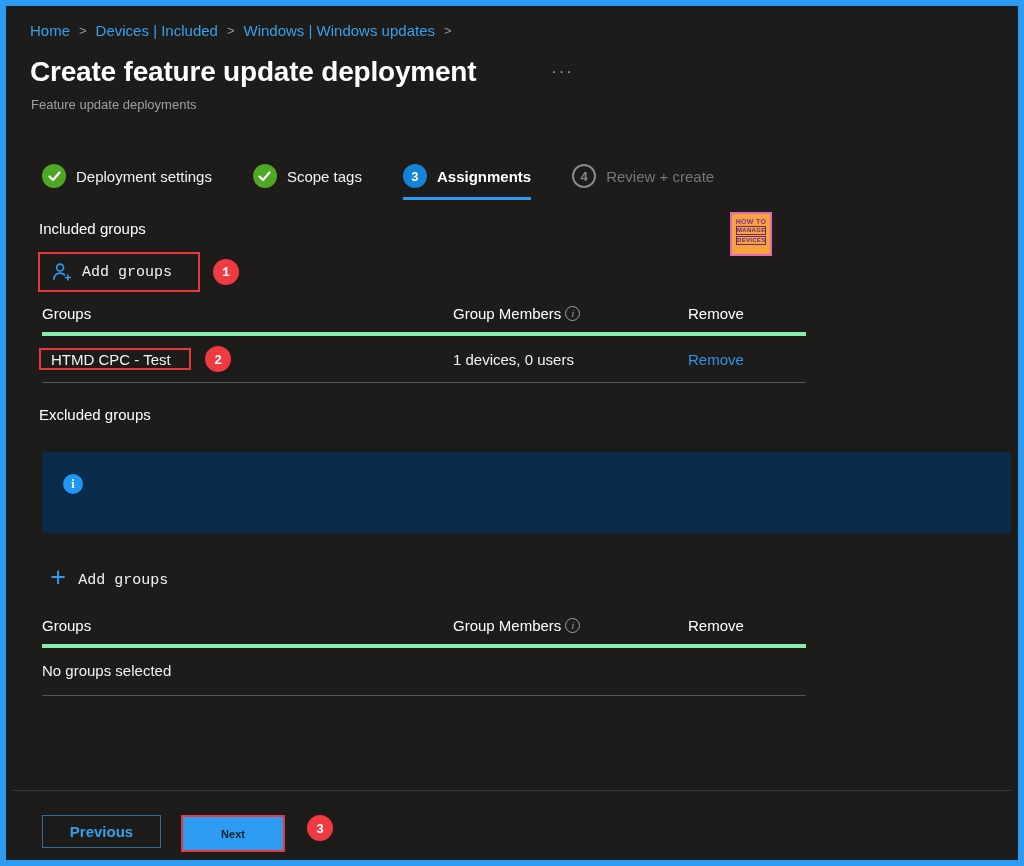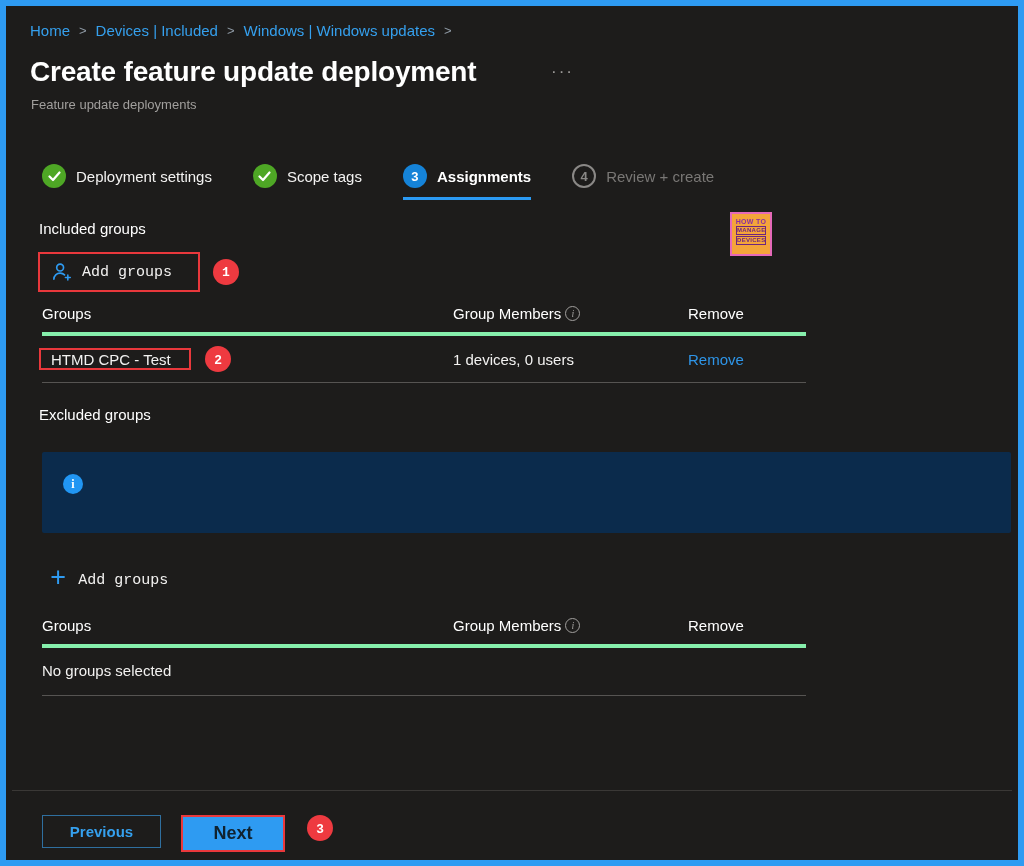--- a/index.html
+++ b/index.html
@@ -56,21 +56,21 @@
   .banner-text { font-size:13.5px; line-height:20px; color:#f3f2f1; }
   .banner-text a { color:#9cc0dd; text-decoration:underline; cursor:pointer; }
   
   .htmd-logo { position:absolute; left:724px; top:206px; width:42px; height:44px; background:#f4a43a; border:2px solid #e569b8; text-align:center; overflow:hidden; }
   .htmd-l1 { color:#8b2fa0; font-size:7px; font-weight:800; margin-top:4px; letter-spacing:0.3px; }
   .htmd-l2, .htmd-l3 { color:#6d2580; font-size:6px; font-weight:800; border:1px solid #6d2580; margin:1px 4px 0 4px; line-height:7px; letter-spacing:0.3px; }
   
   .footer-line { position:absolute; left:6px; right:6px; top:784px; height:1px; background:#3a3836; }
   .footer { position:absolute; left:24px; top:809px; display:flex; gap:20px;margin-left:12px; }
   .btn-previous { width:119px; height:33px; background:transparent; border:1px solid #2f6f9f; color:#35a0ee; font-size:15px; font-weight:700; font-family:inherit; cursor:pointer; }
-  .btn-next { width:104px; height:37px; background:#2e9bf2; border:2px solid #e9383c; color:#10222f; font-size:18px; font-weight:700; font-family:inherit; cursor:pointer; }
+  .btn-next { width:104px; height:37px; background:#2e9bf2; border:2px solid #e9383c; color:#10222f; font-size:11px; font-weight:700; font-family:inherit; cursor:pointer; }
   .footer .badge { margin-left:2px; }
 </style>
 </head>
 <body>
 
 <div class="frame">
 
   <nav class="breadcrumb">
     <a>Home</a>
     <span class="crumb-sep">&gt;</span>

